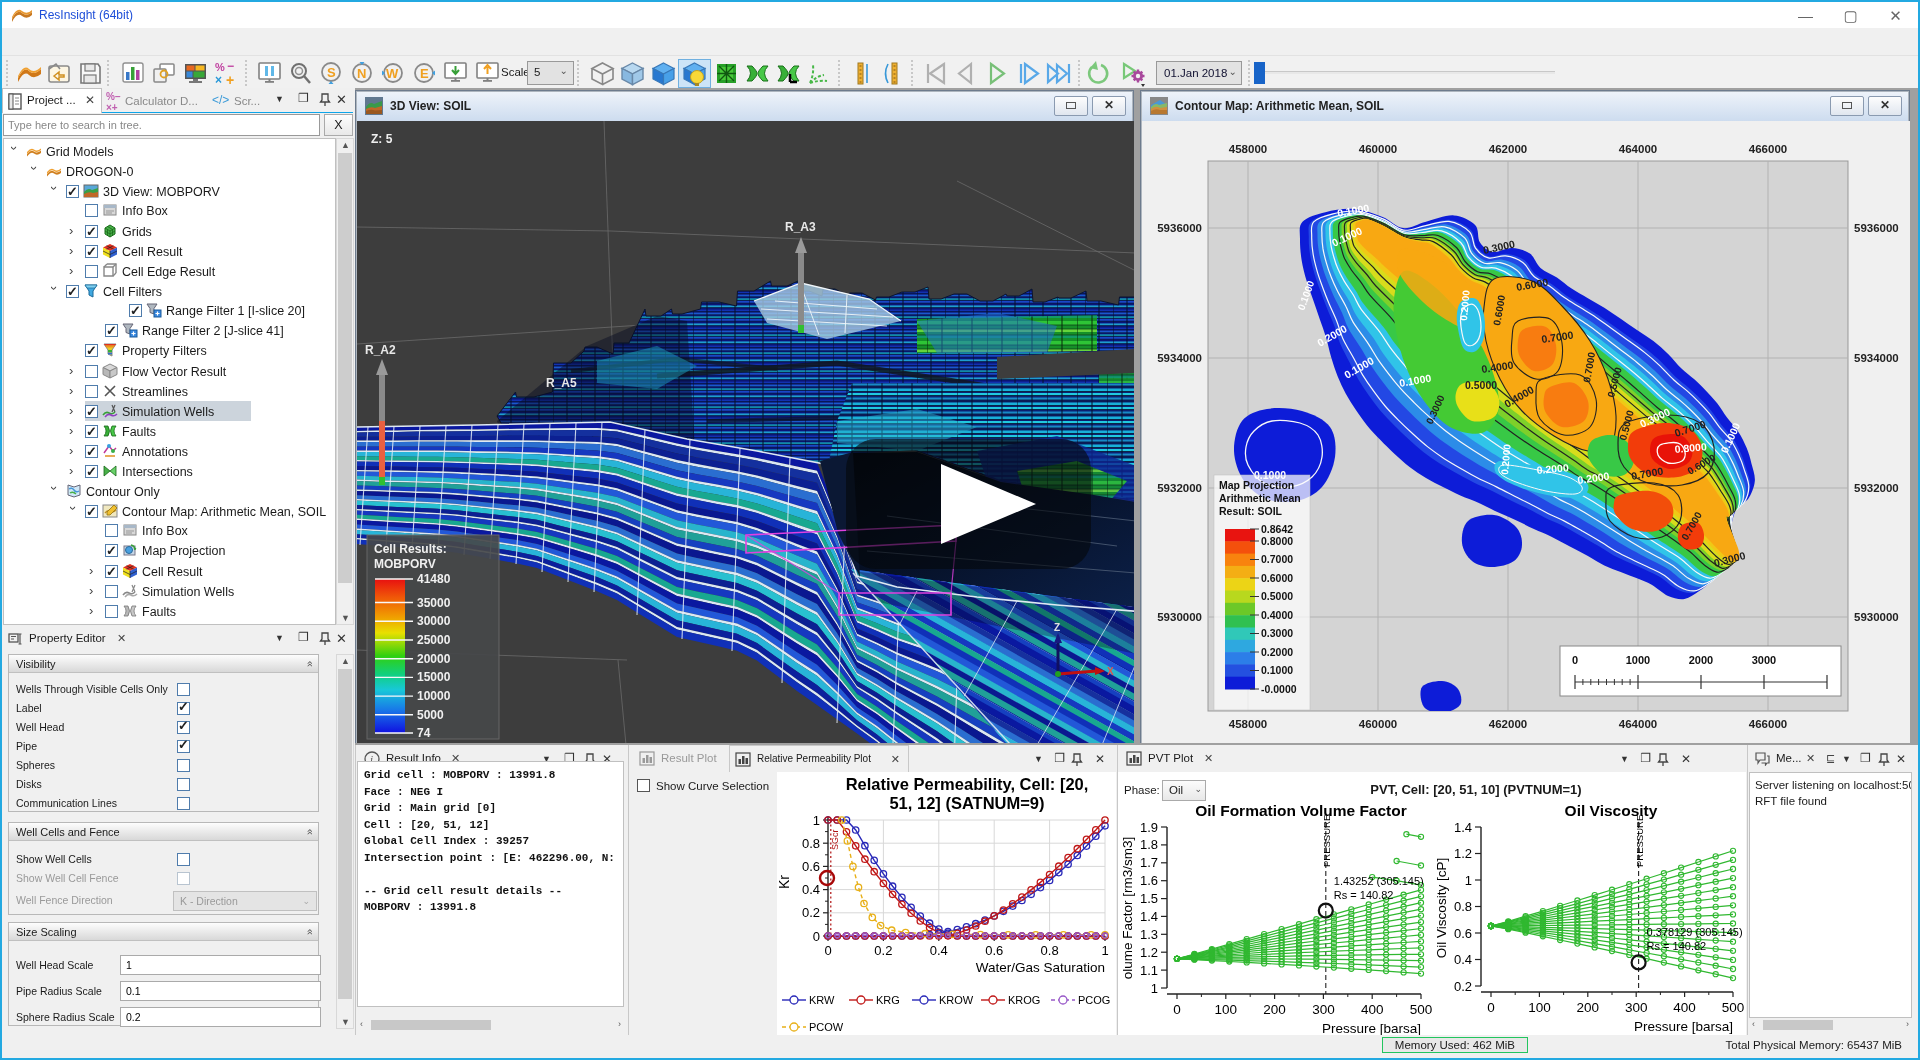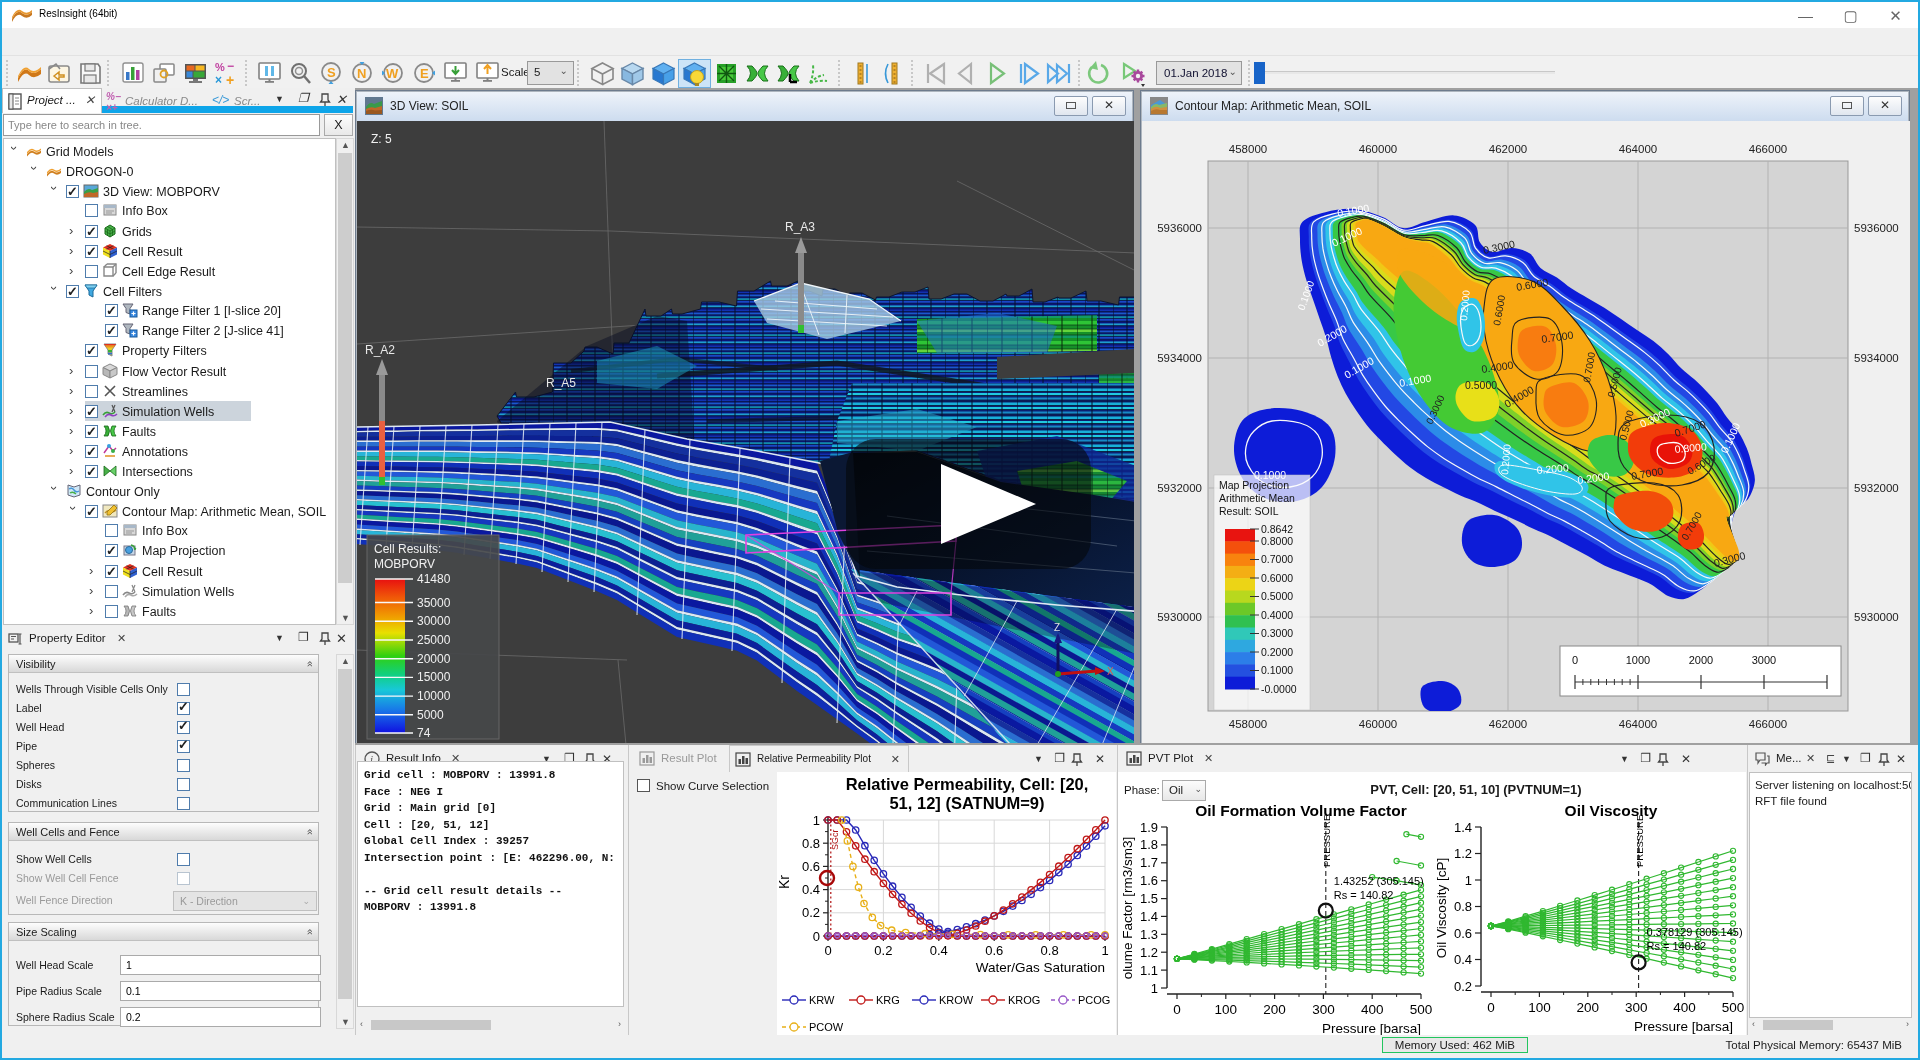--- a/index.html
+++ b/index.html
@@ -3,33 +3,33 @@
 <meta charset="utf-8">
 <style>
 * { margin:0; padding:0; box-sizing:border-box; }
 html,body { width:1920px; height:1060px; overflow:hidden; }
 body { font-family:"Liberation Sans", sans-serif; font-size:12px; color:#1a1a1a; background:#fff; }
 #app { position:absolute; left:0; top:0; width:1920px; height:1060px; background:#f0f0f0; }
 .edge { position:absolute; background:#23a9e1; z-index:50; }
 .abs { position:absolute; }
 
 #titlebar { position:absolute; left:2px; top:2px; width:1916px; height:26px; background:#fff; }
-#titlebar .ttext { position:absolute; left:37px; top:6px; font-size:10px; color:#000000; }
+#titlebar .ttext { position:absolute; left:37px; top:6px; font-size:12px; color:#1d4ed8; }
 .wbtn { position:absolute; top:0px; width:45px; height:28px; color:#666; text-align:center; line-height:28px; font-size:15px; }
 
 #menubar { position:absolute; left:2px; top:28px; width:1916px; height:27px; background:#fff; }
 #menubar span { position:absolute; top:6px; font-size:12px; color:#222; }
 #menubar u { text-decoration:underline; }
 
 #toolbar { position:absolute; left:2px; top:55px; width:1916px; height:33px; background:#f1f1f1; border-top:1px solid #e2e2e2; }
 .tsep { position:absolute; top:4px; width:1px; height:26px; border-left:2px dotted #c8c8c8; }
 .ticon { position:absolute; top:4px; width:27px; height:27px; }
 
 #leftdock { position:absolute; left:2px; top:88px; width:353px; height:947px; background:#f0f0f0; }
-#projtabs { position:absolute; left:0; top:0; width:351px; height:25px; background:#f0f0f0; border-bottom:7px solid #0ea5e9;font-style:italic; }
+#projtabs { position:absolute; left:0; top:0; width:351px; height:25px; background:#f0f0f0; border-bottom:1px solid #0ea5e9; }
 #searchrow { position:absolute; left:0; top:25px; width:351px; height:25px; background:#f0f0f0; }
 #tree { position:absolute; left:1px; top:50px; width:333px; height:487px; background:#fff; border:1px solid #c0c0c0; overflow:hidden; font-size:12.5px; }
 .trow { position:absolute; left:0; height:20px; line-height:20px; white-space:nowrap; width:100%; }
 .trow i { display:inline-block; width:16px; font-style:normal; color:#444; font-size:13px; vertical-align:1px; }
 .trow i.e { transform:rotate(90deg) translate(1px,2px); width:12px; margin-right:4px; }
 .trow svg { vertical-align:-3px; margin-right:4px; }
 .trow.sel:before { content:""; position:absolute; left:81px; top:0; width:166px; height:20px; background:#ccd4dc; }
 .trow.sel * { position:relative; }
 .tcb { display:inline-block; width:13px; height:13px; border:1px solid #4f7cac; background:#fff; vertical-align:-2px; position:relative; margin-right:4px; }
 .tcb.c:after { content:"✓"; position:absolute; left:0px; top:-4px; font-size:13px; color:#222; font-weight:bold; }
@@ -39,21 +39,21 @@
 .ghead { height:18px; background:linear-gradient(#fdfdfd,#d8d8d8); border-bottom:1px solid #c0c0c0; font-size:11px; padding-left:7px; line-height:18px; position:relative; }
 .ghead:after { content:"»"; position:absolute; right:6px; top:0; transform:rotate(-90deg); color:#555; }
 .prow { position:relative; height:19px; font-size:10.5px; }
 .prow .lbl { position:absolute; left:7px; top:2px; }
 .pcb { position:absolute; left:168px; top:2px; width:13px; height:13px; border:1px solid #4f7cac; background:#fff; }
 .pcb.c:after { content:"✓"; position:absolute; left:0px; top:-4px; font-size:13px; color:#222; font-weight:bold; }
 .pinput { position:absolute; left:111px; top:0px; width:201px; height:20px; background:#fff; border:1px solid #aaa; font-size:10.5px; padding:1px 5px; font-family:"Liberation Sans",sans-serif; }
 
 #statusbar { position:absolute; left:2px; top:1035px; width:1916px; height:23px; background:#f0f0f0; font-size:11.5px; }
 
-#mdi { position:absolute; left:355px; top:88px; width:1563px; height:657px; background:#a0a0a0; }
+#mdi { position:absolute; left:355px; top:88px; width:1563px; height:657px; background:#a0a0a0;font-weight:bold; }
 .mdiwin { position:absolute; border:1px solid #6d7b8d; background:#f0f0f0; box-shadow:0 0 0 1px #aeb6bf inset; }
 .mdititle { position:absolute; left:1px; top:1px; right:1px; height:29px; background:linear-gradient(#eef3fa,#cddcef); font-size:14px; }
 .mdibtn { position:absolute; top:4px; width:34px; height:20px; background:linear-gradient(#fdfdfd,#e0e6ef); border:1px solid #8a9ab0; border-radius:2px; text-align:center; line-height:18px; font-size:11px; color:#333; }
 
 .bpanel { position:absolute; top:745px; height:290px; background:#f0f0f0; }
 .btabbar { position:absolute; left:0; top:0; right:0; height:27px; }
 .cb2 { display:inline-block; width:13px; height:13px; border:1px solid #555; background:#fff; }
 .bpanel { border-left:1px solid #c8c8c8; }
 </style>
 </head>
@@ -318,21 +318,21 @@
             <path d="M11.5 2.7 L4.5 6.2 M4.5 2.7 L11.5 6.2 M1 8 L8 11.5 L15 8 M8 8 V15" stroke="#222" stroke-width="0.7" fill="none"></path>
           </svg><span>Cell Result</span></div>
       <div class="trow" style="top:122px;padding-left:65px"><i>›</i><span class="tcb"></span><svg width="16" height="16" viewBox="0 0 16 16">
             <path d="M2 4 h9 v9 h-9 z M5 1 h9 v9" fill="none" stroke="#888" stroke-width="1.4"></path>
             <path d="M2 4 L5 1 M11 4 L14 1 M11 13 L14 10" stroke="#888" stroke-width="1.4"></path>
           </svg><span>Cell Edge Result</span></div>
       <div class="trow" style="top:142px;padding-left:46px"><i class="e">›</i><span class="tcb c"></span><svg width="16" height="16" viewBox="0 0 16 16">
             <path d="M2 2 H14 L10 8 V14 L6 12 V8 Z" fill="#40a8e0" stroke="#1a6a9a"></path>
             <path d="M2 2 H14 L12 5 H4 Z" fill="#80d0f0" stroke="#1a6a9a" stroke-width="0.7"></path>
           </svg><span>Cell Filters</span></div>
-      <div class="trow" style="top:162px;padding-left:85px"><i></i><span class="tcb c"></span><svg width="16" height="16" viewBox="0 0 16 16">
+      <div class="trow" style="top:162px;padding-left:109px"><i></i><span class="tcb c"></span><svg width="16" height="16" viewBox="0 0 16 16">
             <path d="M1 2 H11 L8 6.5 V12 L4 10.5 V6.5 Z" fill="#b0b8c0" stroke="#667"></path>
             <rect x="8" y="8" width="7" height="7" fill="#3888e0" stroke="#1a5a9a"></rect>
             <path d="M11.5 9.5 v4 M9.5 11.5 h4" stroke="#fff" stroke-width="1.2"></path>
           </svg><span>Range Filter 1 [I-slice 20]</span></div>
       <div class="trow" style="top:182px;padding-left:85px"><i></i><span class="tcb c"></span><svg width="16" height="16" viewBox="0 0 16 16">
             <path d="M1 2 H11 L8 6.5 V12 L4 10.5 V6.5 Z" fill="#b0b8c0" stroke="#667"></path>
             <rect x="8" y="8" width="7" height="7" fill="#3888e0" stroke="#1a5a9a"></rect>
             <path d="M11.5 9.5 v4 M9.5 11.5 h4" stroke="#fff" stroke-width="1.2"></path>
           </svg><span>Range Filter 2 [J-slice 41]</span></div>
       <div class="trow" style="top:202px;padding-left:65px"><i></i><span class="tcb c"></span><svg width="16" height="16" viewBox="0 0 16 16">

